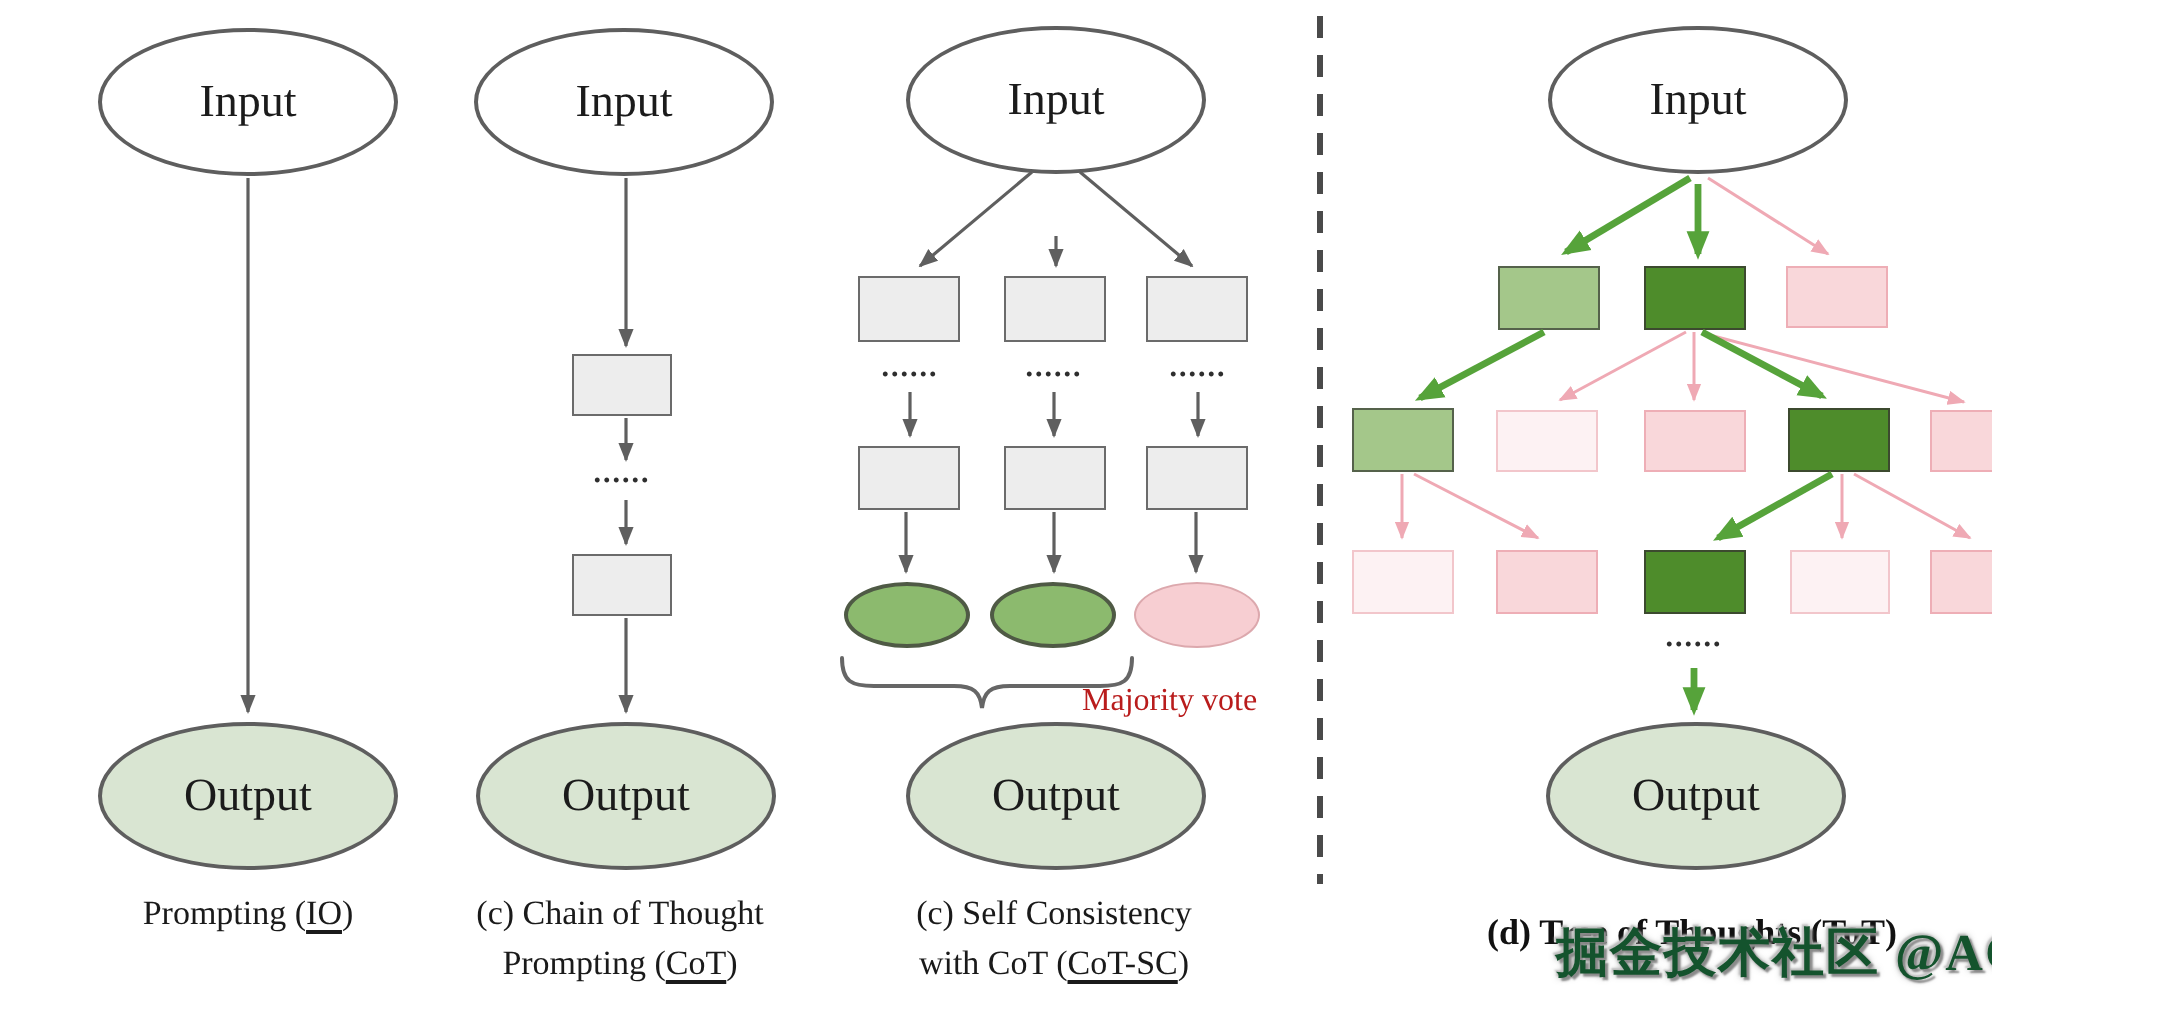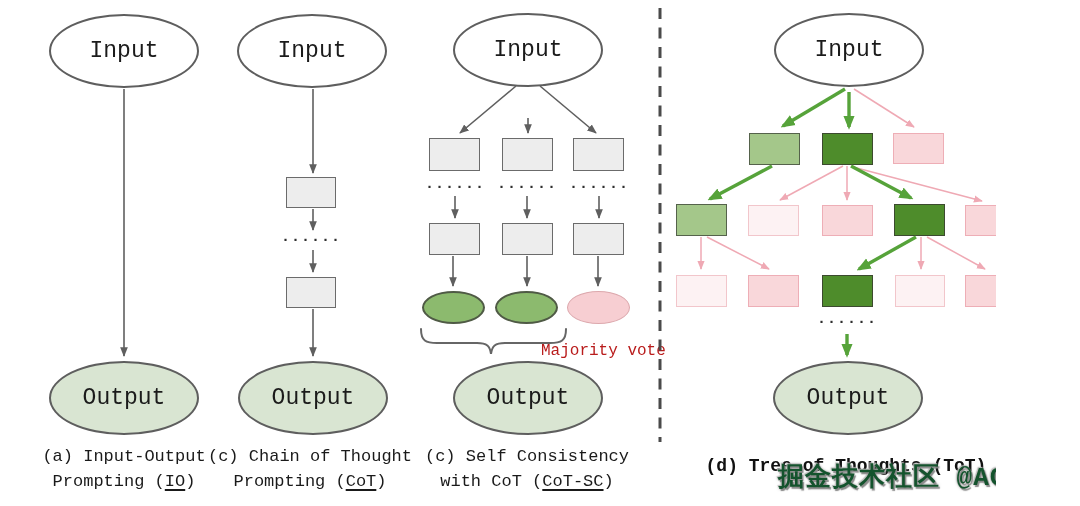--- a/index.html
+++ b/index.html
@@ -1,18 +1,18 @@
 <!DOCTYPE html>
 <html><head>
 <meta charset="utf-8">
 <style>
   html,body{margin:0;padding:0;background:#ffffff;}
   #canvas{
     position:relative;width:996px;height:506px;background:#ffffff;overflow:hidden;
-    font-family:Liberation Mono, monospace;color:#1c1c1c;
+    font-family:Liberation Serif, serif;color:#1c1c1c;
   }
   
   .ellipse{
     position:absolute;width:150px;height:74px;border:2px solid #5e5e5e;border-radius:50%;
     display:flex;align-items:center;justify-content:center;font-size:23px;color:#1b1b1b;
     background:#ffffff;box-sizing:border-box;z-index:2;
   }
   .ellipse.output{background:#d9e5d2;}
   
   .box{position:absolute;box-sizing:border-box;z-index:2;}
@@ -74,21 +74,20 @@
 
   <div class="ellipse output" style="left:49px;top:361px">Output</div>
   <div class="ellipse output" style="left:238px;top:361px">Output</div>
   <div class="ellipse output" style="left:453px;top:361px">Output</div>
   <div class="ellipse output" style="left:773px;top:361px">Output</div>
 
 
   <div class="majority" style="left:541px;top:342px">Majority vote</div>
 
   <div class="caption" style="left:14px;top:444px">
-    <div><span>(a) Input-Output</span></div>
     <div><span>Prompting (</span><span class="u">IO</span><span>)</span></div>
   </div>
   <div class="caption" style="left:417px;top:444px">
     <div><span>(c) Self Consistency</span></div>
     <div><span>with CoT (</span><span class="u">CoT-SC</span><span>)</span></div>
   </div>
   <div class="caption" style="left:200px;top:444px">
     <div><span>(c) Chain of Thought</span></div>
     <div><span>Prompting (</span><span class="u">CoT</span><span>)</span></div>
   </div>

